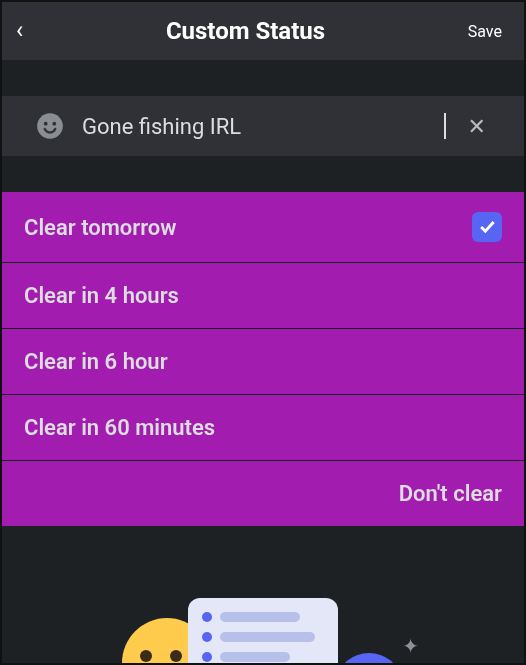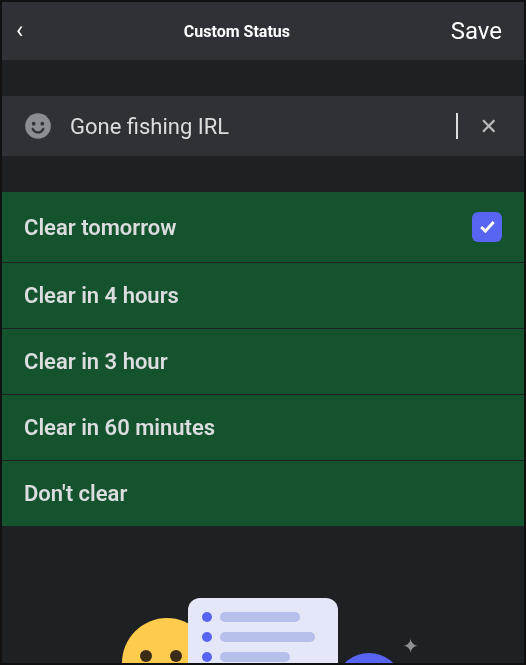--- a/index.html
+++ b/index.html
@@ -18,30 +18,30 @@
     padding:0 22px 0 14px;
     background:#2f3136;
     color:#fff;
   }
   .back {
     display:flex; align-items:center; gap:4px;
     color:#fff; font-size:22px; font-weight:400;
     cursor:pointer;
   }
   .back .chev { font-size:24px; line-height:1; margin-top:-2px; }
-  .title { font-size:16px; font-weight:700; color:#fff; text-align:center; }
-  .save { font-size:24px; color:#fff; cursor:pointer; }
+  .title { font-size:24px; font-weight:700; color:#fff; text-align:center; }
+  .save { font-size:16px; color:#fff; cursor:pointer; }
 
   .spacer { height:36px; background:#1e2124; }
 
   
   .input-row {
     display:flex; align-items:center;
     background:#2f3136;
-    padding:16px 22px;
+    padding:16px 34px;
     gap:18px;
   }
   .emoji {
     width:28px; height:28px; border-radius:50%;
     display:flex; align-items:center; justify-content:center;
     flex-shrink:0;
   }
   .emoji svg { width:28px; height:28px; }
   .status-text {
     flex:1;
@@ -52,28 +52,28 @@
   .status-wrap { flex:1; position:relative; height:28px; display:flex; align-items:center; }
   .caret {
     width:2px; height:26px; background:#dcddde;
     display:inline-block; margin-left:2px;
   }
   .clear-x { color:#b9bbbe; font-size:22px; cursor:pointer; padding:0 4px; }
 
   .spacer2 { height:36px; background:#1e2124; }
 
   
-  .options { background:#14532d; }
+  .options { background:#a21caf; }
   .option {
     display:flex; align-items:center; justify-content:space-between;
     padding:20px 22px;
     border-bottom:1px solid #1e2124;
     cursor:pointer;
   }
-  .option:last-child { border-bottom:none; }
+  .option:last-child { border-bottom:none;justify-content:flex-end; }
   .option-label { font-size:22px; font-weight:600; color:#dcddde; }
   .check {
     width:30px; height:30px; border-radius:6px;
     background:#5865f2;
     display:flex; align-items:center; justify-content:center;
   }
   .check svg { width:20px; height:20px; stroke:#fff; stroke-width:3.5; fill:none; }
 
   .spacer3 { height:40px; background:#1e2124; }
 
@@ -153,21 +153,21 @@
     <span class="check">
       <svg viewBox="0 0 24 24">
           <polyline points="5 12 10 17 20 6"></polyline>
         </svg>
     </span>
   </div>
   <div class="option">
     <span class="option-label">Clear in 4 hours</span>
   </div>
   <div class="option">
-    <span class="option-label">Clear in 3 hour</span>
+    <span class="option-label">Clear in 6 hour</span>
   </div>
   <div class="option">
     <span class="option-label">Clear in 60 minutes</span>
   </div>
   <div class="option">
     <span class="option-label">Don't clear</span>
   </div>
 </div>
 
 <div class="spacer3"></div>

